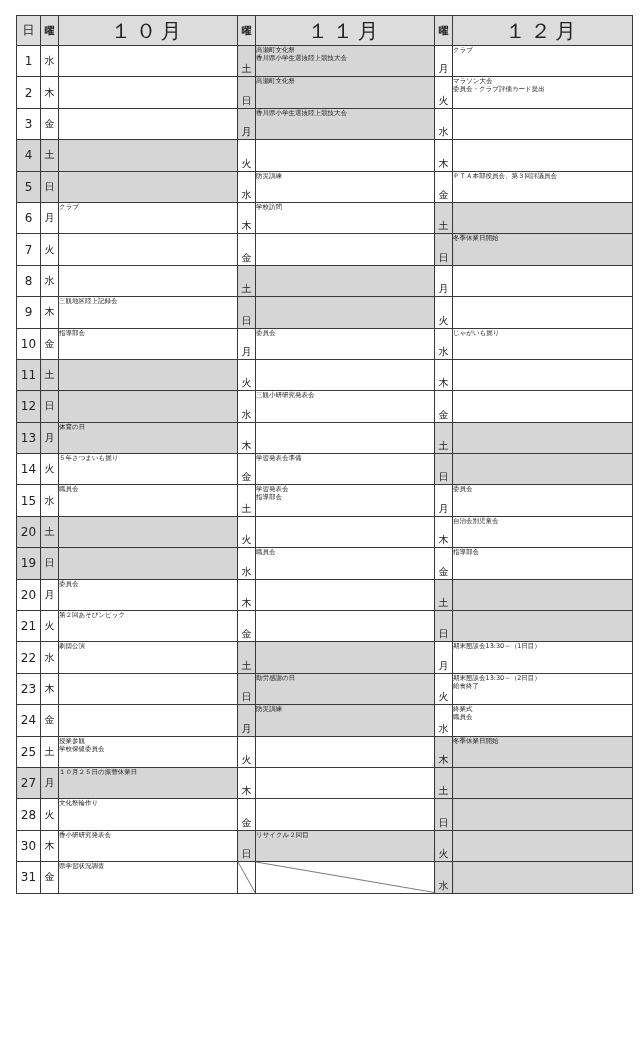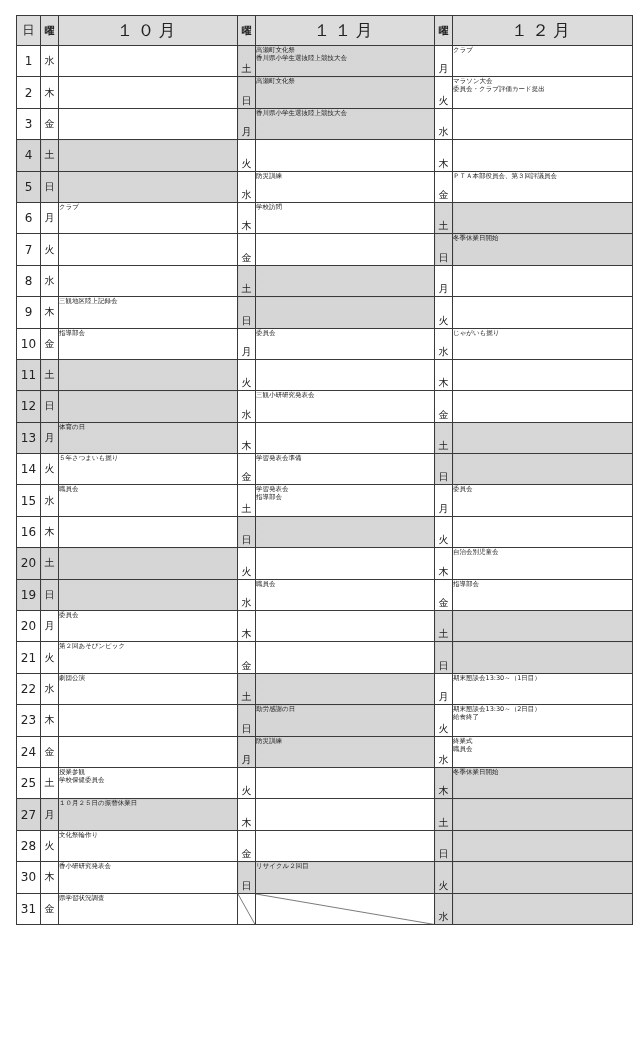--- a/index.html
+++ b/index.html
@@ -8,21 +8,21 @@
   table.cal { position: absolute; left: 16px; top: 15px; border-collapse: collapse;
               table-layout: fixed; width: 616px; }
   table.cal td, table.cal th { border: 1px solid #3a3a3a; padding: 0; }
   col.c-day { width: 24px; }
   col.c-wd { width: 18px; }
   col.c-ev { width: 179px; }
   col.c-ev3 { width: 180px; }
   thead th { height: 29px; background: #dcdcdc; font-weight: normal; }
   th.h-day, th.h-wd { font-size: 12px; }
   th.h-wd { font-size: 10px; font-weight: bold; }
-  th.h-month { font-size: 17px; letter-spacing: 4px; }
+  th.h-month { font-size: 21px; letter-spacing: 4px; }
   tbody tr { height: 31.4px; }
   td.day { font-size: 12px; text-align: center; vertical-align: middle; }
   td.wd { font-size: 10px; text-align: center; vertical-align: bottom; padding-bottom: 6px; }
   td.wd.oct { vertical-align: middle; padding-bottom: 0; }
   td.ev { vertical-align: top; font-size: 6.5px; line-height: 8px; padding: 2px 3px 0 3px; }
   td.ev div { white-space: nowrap; overflow: hidden; }
   .shade { background-color: #e6e6e6;
            background-image: repeating-linear-gradient(90deg, rgba(120,120,120,0.18) 0 1px, transparent 1px 2px),
                              repeating-linear-gradient(0deg, rgba(120,120,120,0.12) 0 1px, transparent 1px 2px); }
   td.slash { position: relative; }
@@ -227,29 +227,20 @@
         <td class="ev">
           <div>学習発表会</div>
           <div>指導部会</div>
         </td>
         <td class="wd dec">月</td>
         <td class="ev">
           <div>委員会</div>
         </td>
       </tr>
       <tr>
-        <td class="day">16</td>
-        <td class="wd oct">木</td>
-        <td class="ev"></td>
-        <td class="wd nov shade">日</td>
-        <td class="ev shade"></td>
-        <td class="wd dec">火</td>
-        <td class="ev"></td>
-      </tr>
-      <tr>
         <td class="day shade">20</td>
         <td class="wd oct shade">土</td>
         <td class="ev shade"></td>
         <td class="wd nov">火</td>
         <td class="ev"></td>
         <td class="wd dec">木</td>
         <td class="ev">
           <div>自治会別児童会</div>
         </td>
       </tr>

